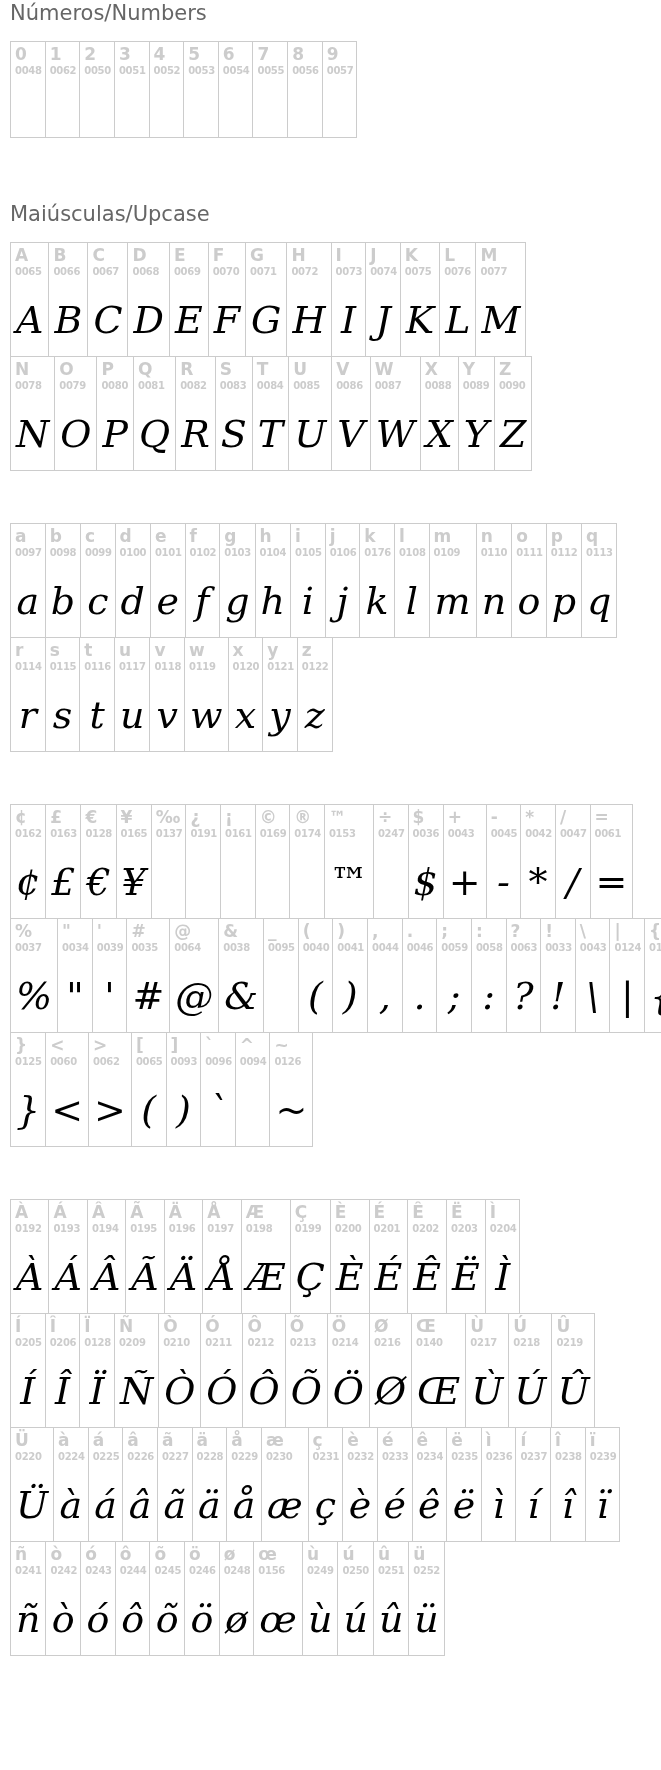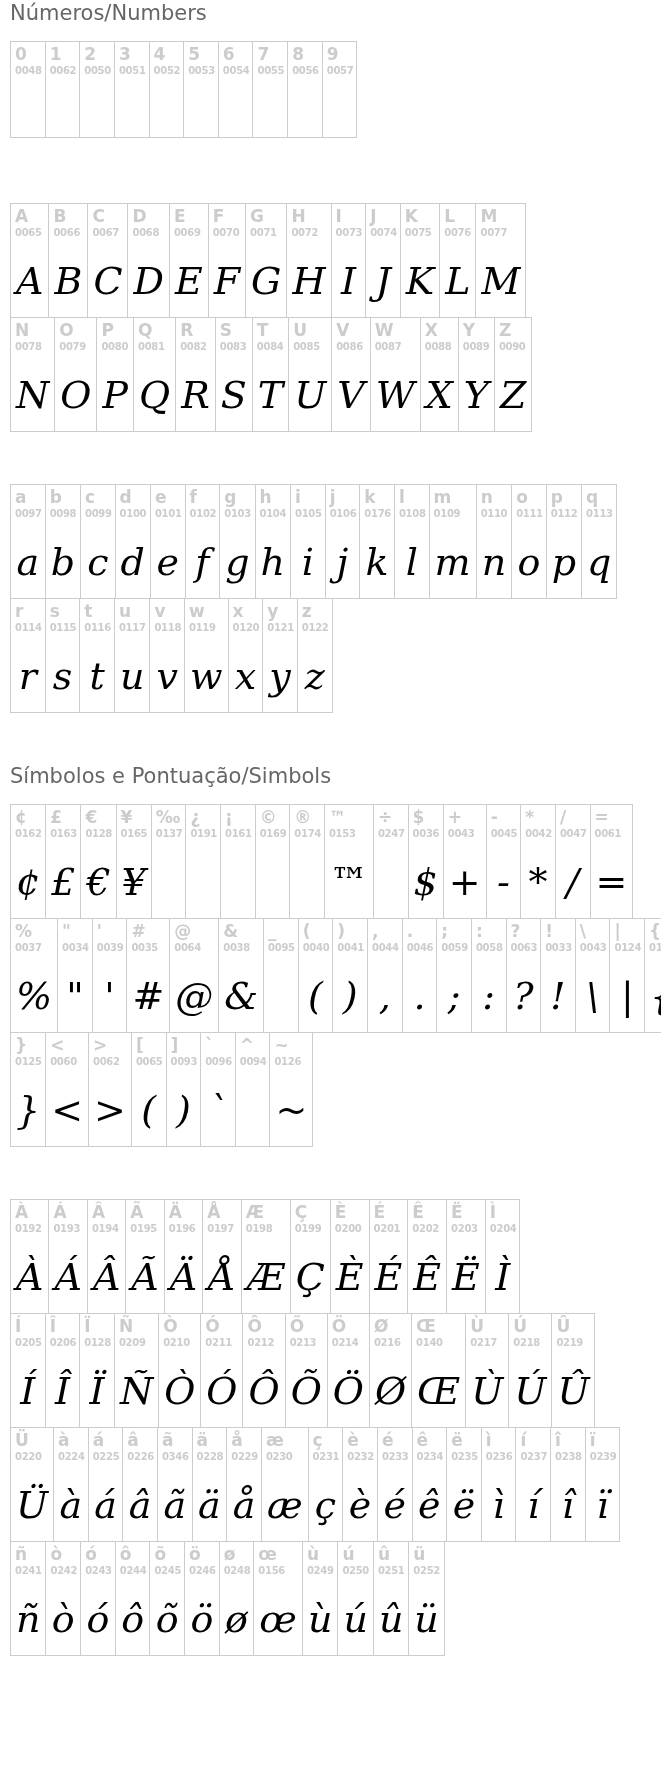--- a/index.html
+++ b/index.html
@@ -155,20 +155,21 @@
       <div class="cell-char">9</div>
       <div class="cell-code">0057</div>
     </div>
     <div class="cell-glyph"></div>
   </div>
 </div>
       </div>
   </section>
 
   <section class="section">
+    <h2 class="section-title">Maiúsculas/Upcase</h2>
     <div class="rows">
         <div class="row">
   <div class="cell">
     <div class="cell-head">
       <div class="cell-char">A</div>
       <div class="cell-code">0065</div>
     </div>
     <div class="cell-glyph">A</div>
   </div>
 
@@ -585,21 +586,20 @@
       <div class="cell-char">z</div>
       <div class="cell-code">0122</div>
     </div>
     <div class="cell-glyph">z</div>
   </div>
 </div>
       </div>
   </section>
 
   <section class="section">
-    <h2 class="section-title">Símbolos e Pontuação/Simbols</h2>
     <div class="rows">
         <div class="row">
   <div class="cell">
     <div class="cell-head">
       <div class="cell-char">¢</div>
       <div class="cell-code">0162</div>
     </div>
     <div class="cell-glyph">¢</div>
   </div>
 
@@ -1193,21 +1193,21 @@
     <div class="cell-head">
       <div class="cell-char">â</div>
       <div class="cell-code">0226</div>
     </div>
     <div class="cell-glyph">â</div>
   </div>
 
   <div class="cell">
     <div class="cell-head">
       <div class="cell-char">ã</div>
-      <div class="cell-code">0346</div>
+      <div class="cell-code">0227</div>
     </div>
     <div class="cell-glyph">ã</div>
   </div>
 
   <div class="cell">
     <div class="cell-head">
       <div class="cell-char">ä</div>
       <div class="cell-code">0228</div>
     </div>
     <div class="cell-glyph">ä</div>

